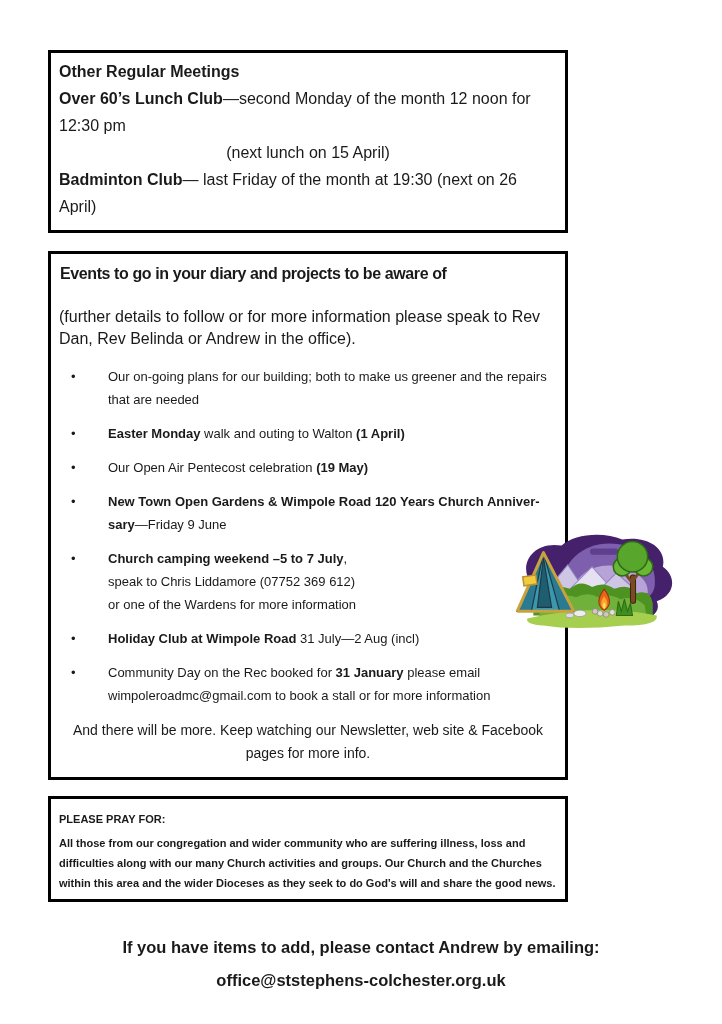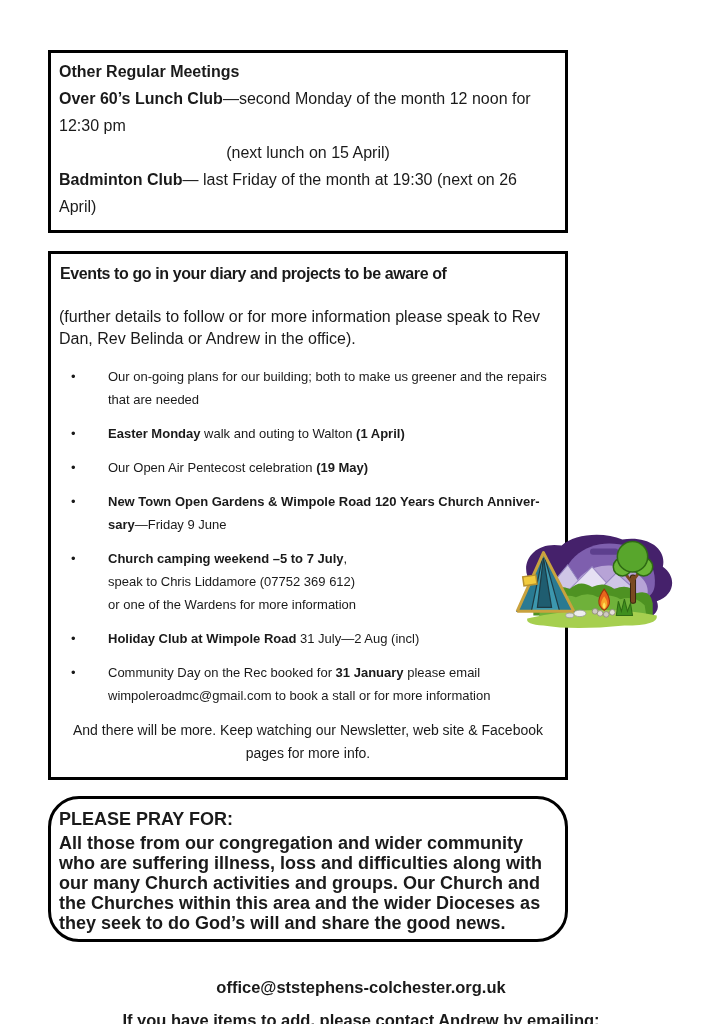--- a/index.html
+++ b/index.html
@@ -79,24 +79,23 @@
     left: 452px;
     top: 276px;
     width: 172px;
     height: 102px;
   }
 
   
   #prayer-box {
     margin-top: 16px;
     padding: 7px 9px 6px 8px;
-    font-size: 18px;
+    font-size: 11px;
     font-weight: bold;
     line-height: 27px;
-    border-radius: 31px;
   }
   #prayer-box .prayer-body { line-height: 20px; }
 
   
   .page-footer {
     margin-top: 29px;
     text-align: center;
     font-weight: bold;
     font-size: 16.5px;
     line-height: 33px;
@@ -176,15 +175,15 @@
     <circle cx="108" cy="81" r="2.8" fill="#e4dfd8" stroke="#8d867c" stroke-width="0.8"></circle>
   </svg>
 </div>
 
 <div class="box" id="prayer-box">
   <div>PLEASE PRAY FOR:</div>
   <div class="prayer-body">All those from our congregation and wider community who are suffering ill­ness, loss and difficulties along with our many Church activities and groups. Our Church and the Churches within this area and the wider Dioceses as they seek to do God’s will and share the good news.</div>
 </div>
 
 <div class="page-footer">
+  <div>If you have items to add, please contact Andrew by emailing:</div>
   <div>office@ststephens-colchester.org.uk</div>
-  <div>If you have items to add, please contact Andrew by emailing:</div>
 </div>
 
 </body></html>

